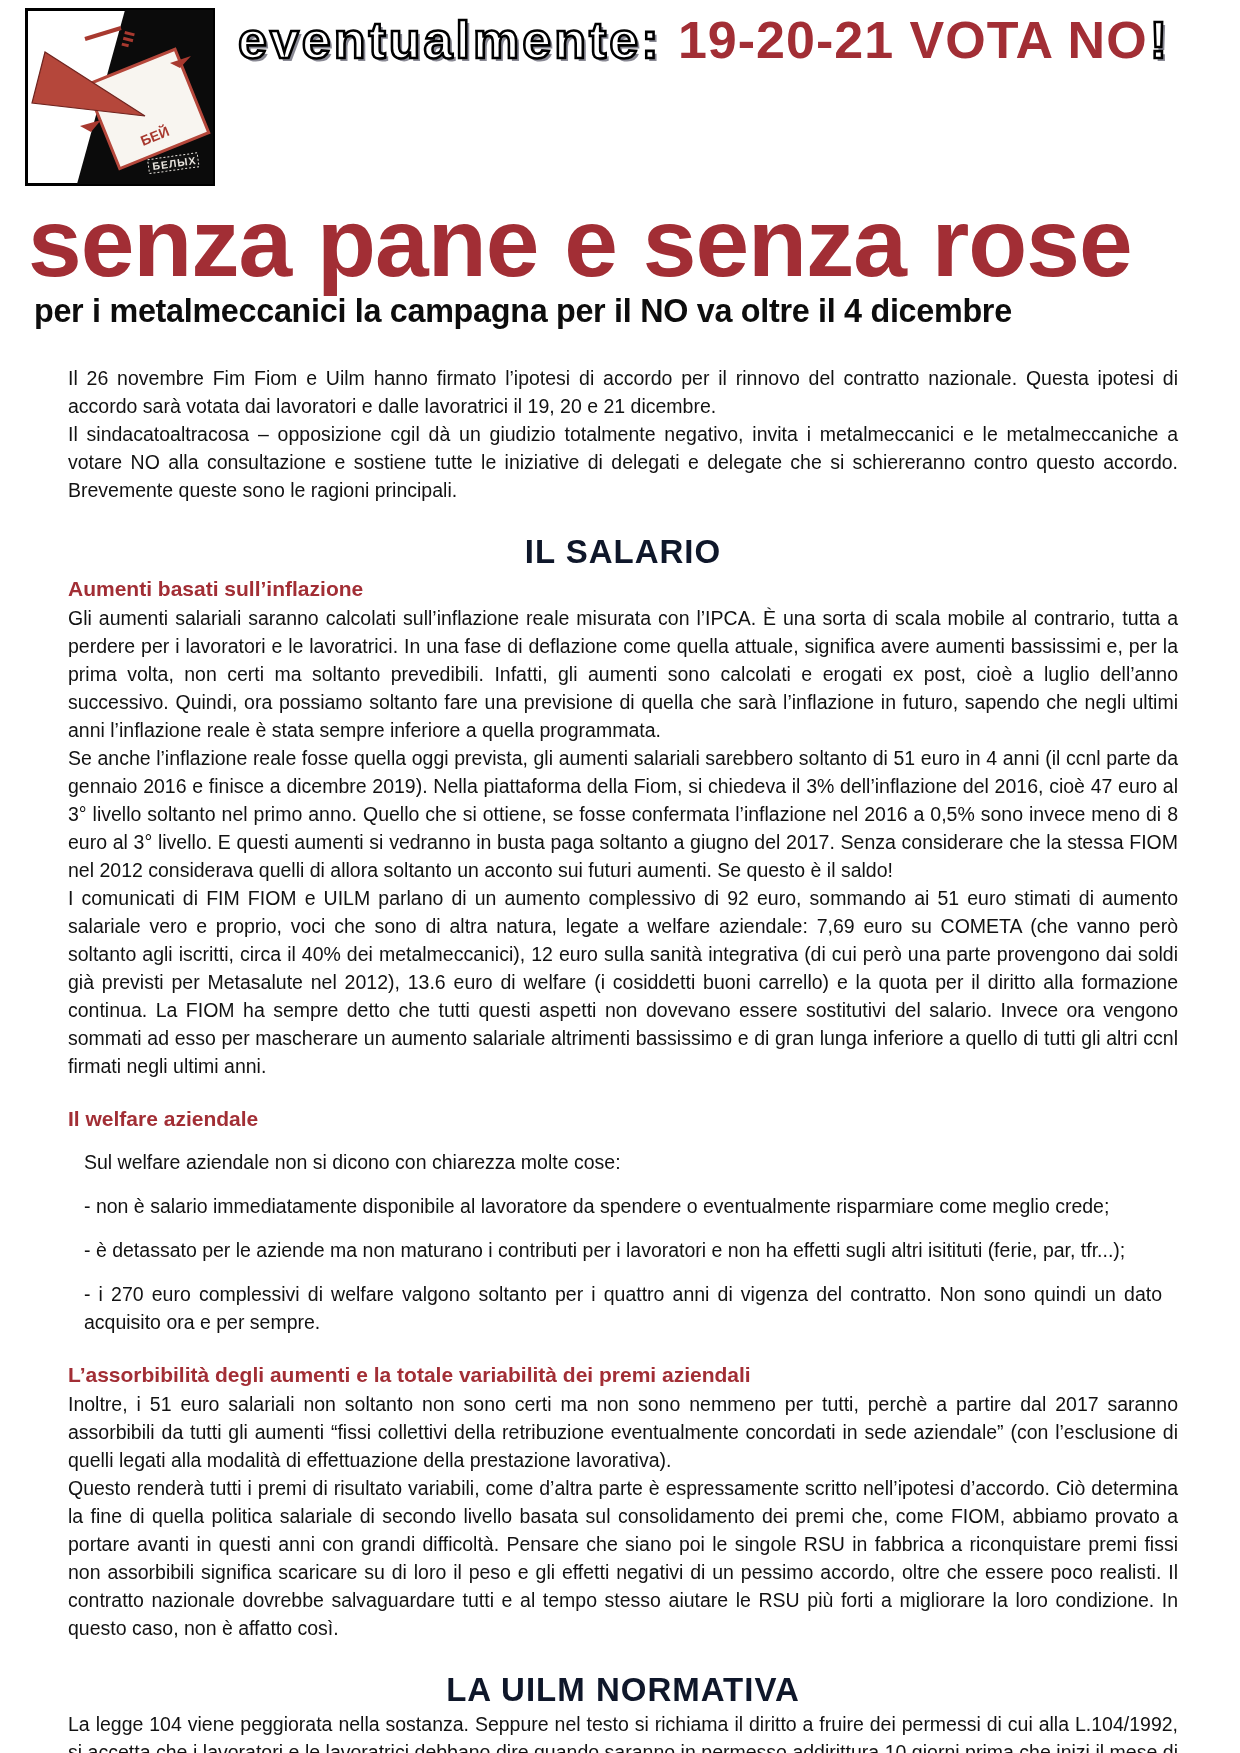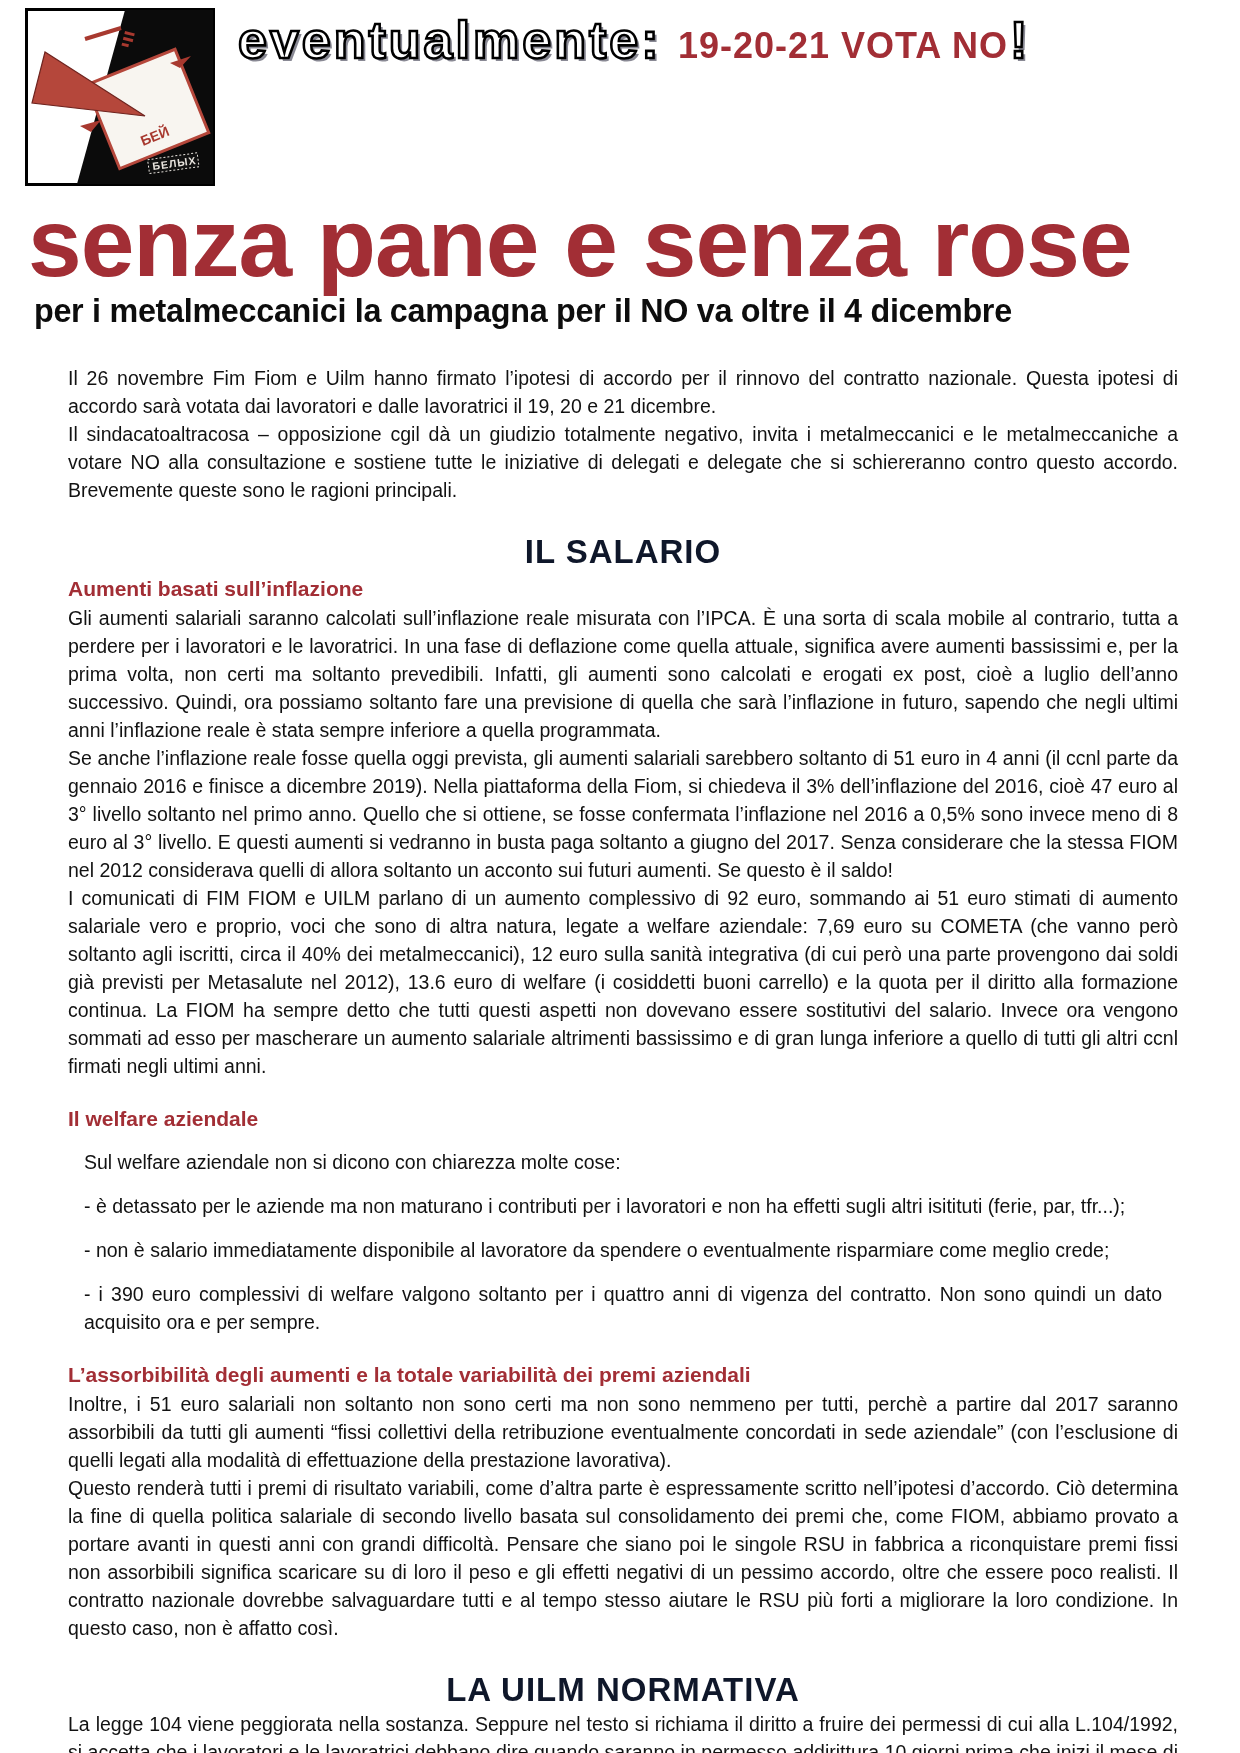--- a/index.html
+++ b/index.html
@@ -14,21 +14,21 @@
   .logo-box { position:absolute; left:25px; top:8px; width:190px; height:178px; }
   .logo-box svg { display:block; width:100%; height:100%; }
 
   .kicker-row { position:absolute; left:238px; top:12px; white-space:nowrap; line-height:1.1; }
   .outline-text {
     color:#ffffff;
     -webkit-text-stroke:2.6px #000000;
     text-shadow:3px 3px 0 rgba(40,40,60,0.55);
   }
   .kicker-white { font-size:52px; font-weight:bold; letter-spacing:3px; }
-  .kicker-red  { font-size:36px; font-weight:bold; color:#A22E35; letter-spacing:1px; margin-left:12px; }
+  .kicker-red  { font-size:52px; font-weight:bold; color:#A22E35; letter-spacing:1px; margin-left:12px; }
   .kicker-bang { font-size:52px; font-weight:bold; margin-left:2px; }
 
   .title1 {
     position:absolute; left:230px; top:94px; white-space:nowrap;
     font-size:116px; font-weight:bold; letter-spacing:3px; line-height:1;
     color:#ffffff; -webkit-text-stroke:3.4px #000000;
     text-shadow:4px 4px 0 rgba(40,40,60,0.45);
   }
   .title2 {
     position:absolute; left:28px; top:194px; white-space:nowrap;
@@ -110,23 +110,23 @@
       <p class="blk-p"><span>Il 26 novembre Fim Fiom e Uilm hanno firmato l’ipotesi di accordo per il rinnovo del contratto nazionale. Questa ipotesi di accordo sarà votata dai lavoratori e dalle lavoratrici il 19, 20 e 21 dicembre.</span></p>
       <p class="blk-p tight"><span>Il sindacatoaltracosa – opposizione cgil dà un giudizio totalmente negativo, invita i metalmeccanici e le metalmeccaniche a votare NO alla consultazione e sostiene tutte le iniziative di delegati e delegate che si schiereranno contro questo accordo. Brevemente queste sono le ragioni principali.</span></p>
       <h2 class="blk-h1">IL SALARIO</h2>
       <h3 class="blk-h2 tight">Aumenti basati sull’inflazione</h3>
       <p class="blk-p tight"><span>Gli aumenti salariali saranno calcolati sull’inflazione reale misurata con l’IPCA. </span><span class="b">È una sorta di scala mobile al contrario</span><span>, tutta a perdere per i lavoratori e le lavoratrici. In una fase di deflazione come quella attuale, significa avere </span><span class="b">aumenti bassissimi e, per la prima volta, non certi ma soltanto prevedibili</span><span>. Infatti, gli aumenti sono calcolati e erogati ex post, cioè a luglio dell’anno successivo. Quindi, ora possiamo soltanto fare una previsione di quella che sarà l’inflazione in futuro, sapendo che negli ultimi anni l’inflazione reale è stata sempre inferiore a quella programmata.</span></p>
       <p class="blk-p"><span>Se anche l’inflazione reale fosse quella oggi prevista, gli aumenti salariali sarebbero soltanto di </span><span class="b">51 euro in 4 anni</span><span> (il ccnl parte da gennaio 2016 e finisce a dicembre 2019). Nella piattaforma della Fiom, si chiedeva il 3% dell’inflazione del 2016, cioè 47 euro al 3° livello soltanto nel primo anno. Quello che si ottiene, se fosse confermata l’inflazione nel 2016 a 0,5% sono invece meno di 8 euro al 3° livello. E questi aumenti si vedranno in busta paga soltanto a giugno del 2017. Senza considerare che la stessa FIOM nel 2012 considerava quelli di allora soltanto un acconto sui futuri aumenti. Se questo è il saldo!</span></p>
       <p class="blk-p"><span>I comunicati di FIM FIOM e UILM parlano di un aumento complessivo di 92 euro, sommando ai 51 euro stimati di aumento salariale vero e proprio, voci che sono di altra natura, legate a welfare aziendale: 7,69 euro su COMETA (che vanno però soltanto agli iscritti, circa il 40% dei metalmeccanici), 12 euro sulla sanità integrativa (di cui però una parte provengono dai soldi già previsti per Metasalute nel 2012), 13.6 euro di welfare (i cosiddetti buoni carrello) e la quota per il diritto alla formazione continua. La FIOM ha sempre detto che tutti questi aspetti non dovevano essere sostitutivi del salario. Invece ora vengono sommati ad esso per mascherare un aumento salariale altrimenti bassissimo e di gran lunga inferiore a quello di tutti gli altri ccnl firmati negli ultimi anni.</span></p>
       <h3 class="blk-h2">Il welfare aziendale</h3>
       <div class="block blk-p tight">
         <div class="line">Sul welfare aziendale non si dicono con chiarezza molte cose:</div>
+        <div class="line">- non è salario immediatamente disponibile al lavoratore da spendere o eventualmente risparmiare come meglio crede;</div>
         <div class="line">- è detassato per le aziende ma non maturano i contributi per i lavoratori e non ha effetti sugli altri isitituti (ferie, par, tfr...);</div>
-        <div class="line">- non è salario immediatamente disponibile al lavoratore da spendere o eventualmente risparmiare come meglio crede;</div>
-        <div class="line">- i 390 euro complessivi di welfare valgono soltanto per i quattro anni di vigenza del contratto. Non sono quindi un dato acquisito ora e per sempre.</div>
+        <div class="line">- i 270 euro complessivi di welfare valgono soltanto per i quattro anni di vigenza del contratto. Non sono quindi un dato acquisito ora e per sempre.</div>
       </div>
       <h3 class="blk-h2">L’assorbibilità degli aumenti e la totale variabilità dei premi aziendali</h3>
       <p class="blk-p tight"><span>Inoltre, i 51 euro salariali non soltanto non sono certi ma non sono nemmeno per tutti, perchè a partire dal 2017 saranno assorbibili da tutti gli aumenti “fissi collettivi della retribuzione eventualmente concordati in sede aziendale” (con l’esclusione di quelli legati alla modalità di effettuazione della prestazione lavorativa).</span></p>
       <p class="blk-p"><span>Questo renderà tutti i premi di risultato variabili, come d’altra parte è espressamente scritto nell’ipotesi d’accordo. Ciò determina la fine di quella politica salariale di secondo livello basata sul consolidamento dei premi che, come FIOM, abbiamo provato a portare avanti in questi anni con grandi difficoltà. Pensare che siano poi le singole RSU in fabbrica a riconquistare premi fissi non assorbibili significa scaricare su di loro il peso e gli effetti negativi di un pessimo accordo, oltre che essere poco realisti. Il contratto nazionale dovrebbe salvaguardare tutti e al tempo stesso aiutare le RSU più forti a migliorare la loro condizione. In questo caso, non è affatto così.</span></p>
       <h2 class="blk-h1">LA UILM NORMATIVA</h2>
       <p class="blk-p tight"><span>La </span><span class="b">legge 104</span><span> viene peggiorata nella sostanza. Seppure nel testo si richiama il diritto a fruire dei permessi di cui alla L.104/1992, si accetta che i lavoratori e le lavoratrici debbano dire quando saranno in permesso addirittura 10 giorni prima che inizi il mese di riferimento. Se anche sono fatte salve le urgenze, nella pratica questo determinerà un netto</span></p>
     </main>
 
 </div>
 

